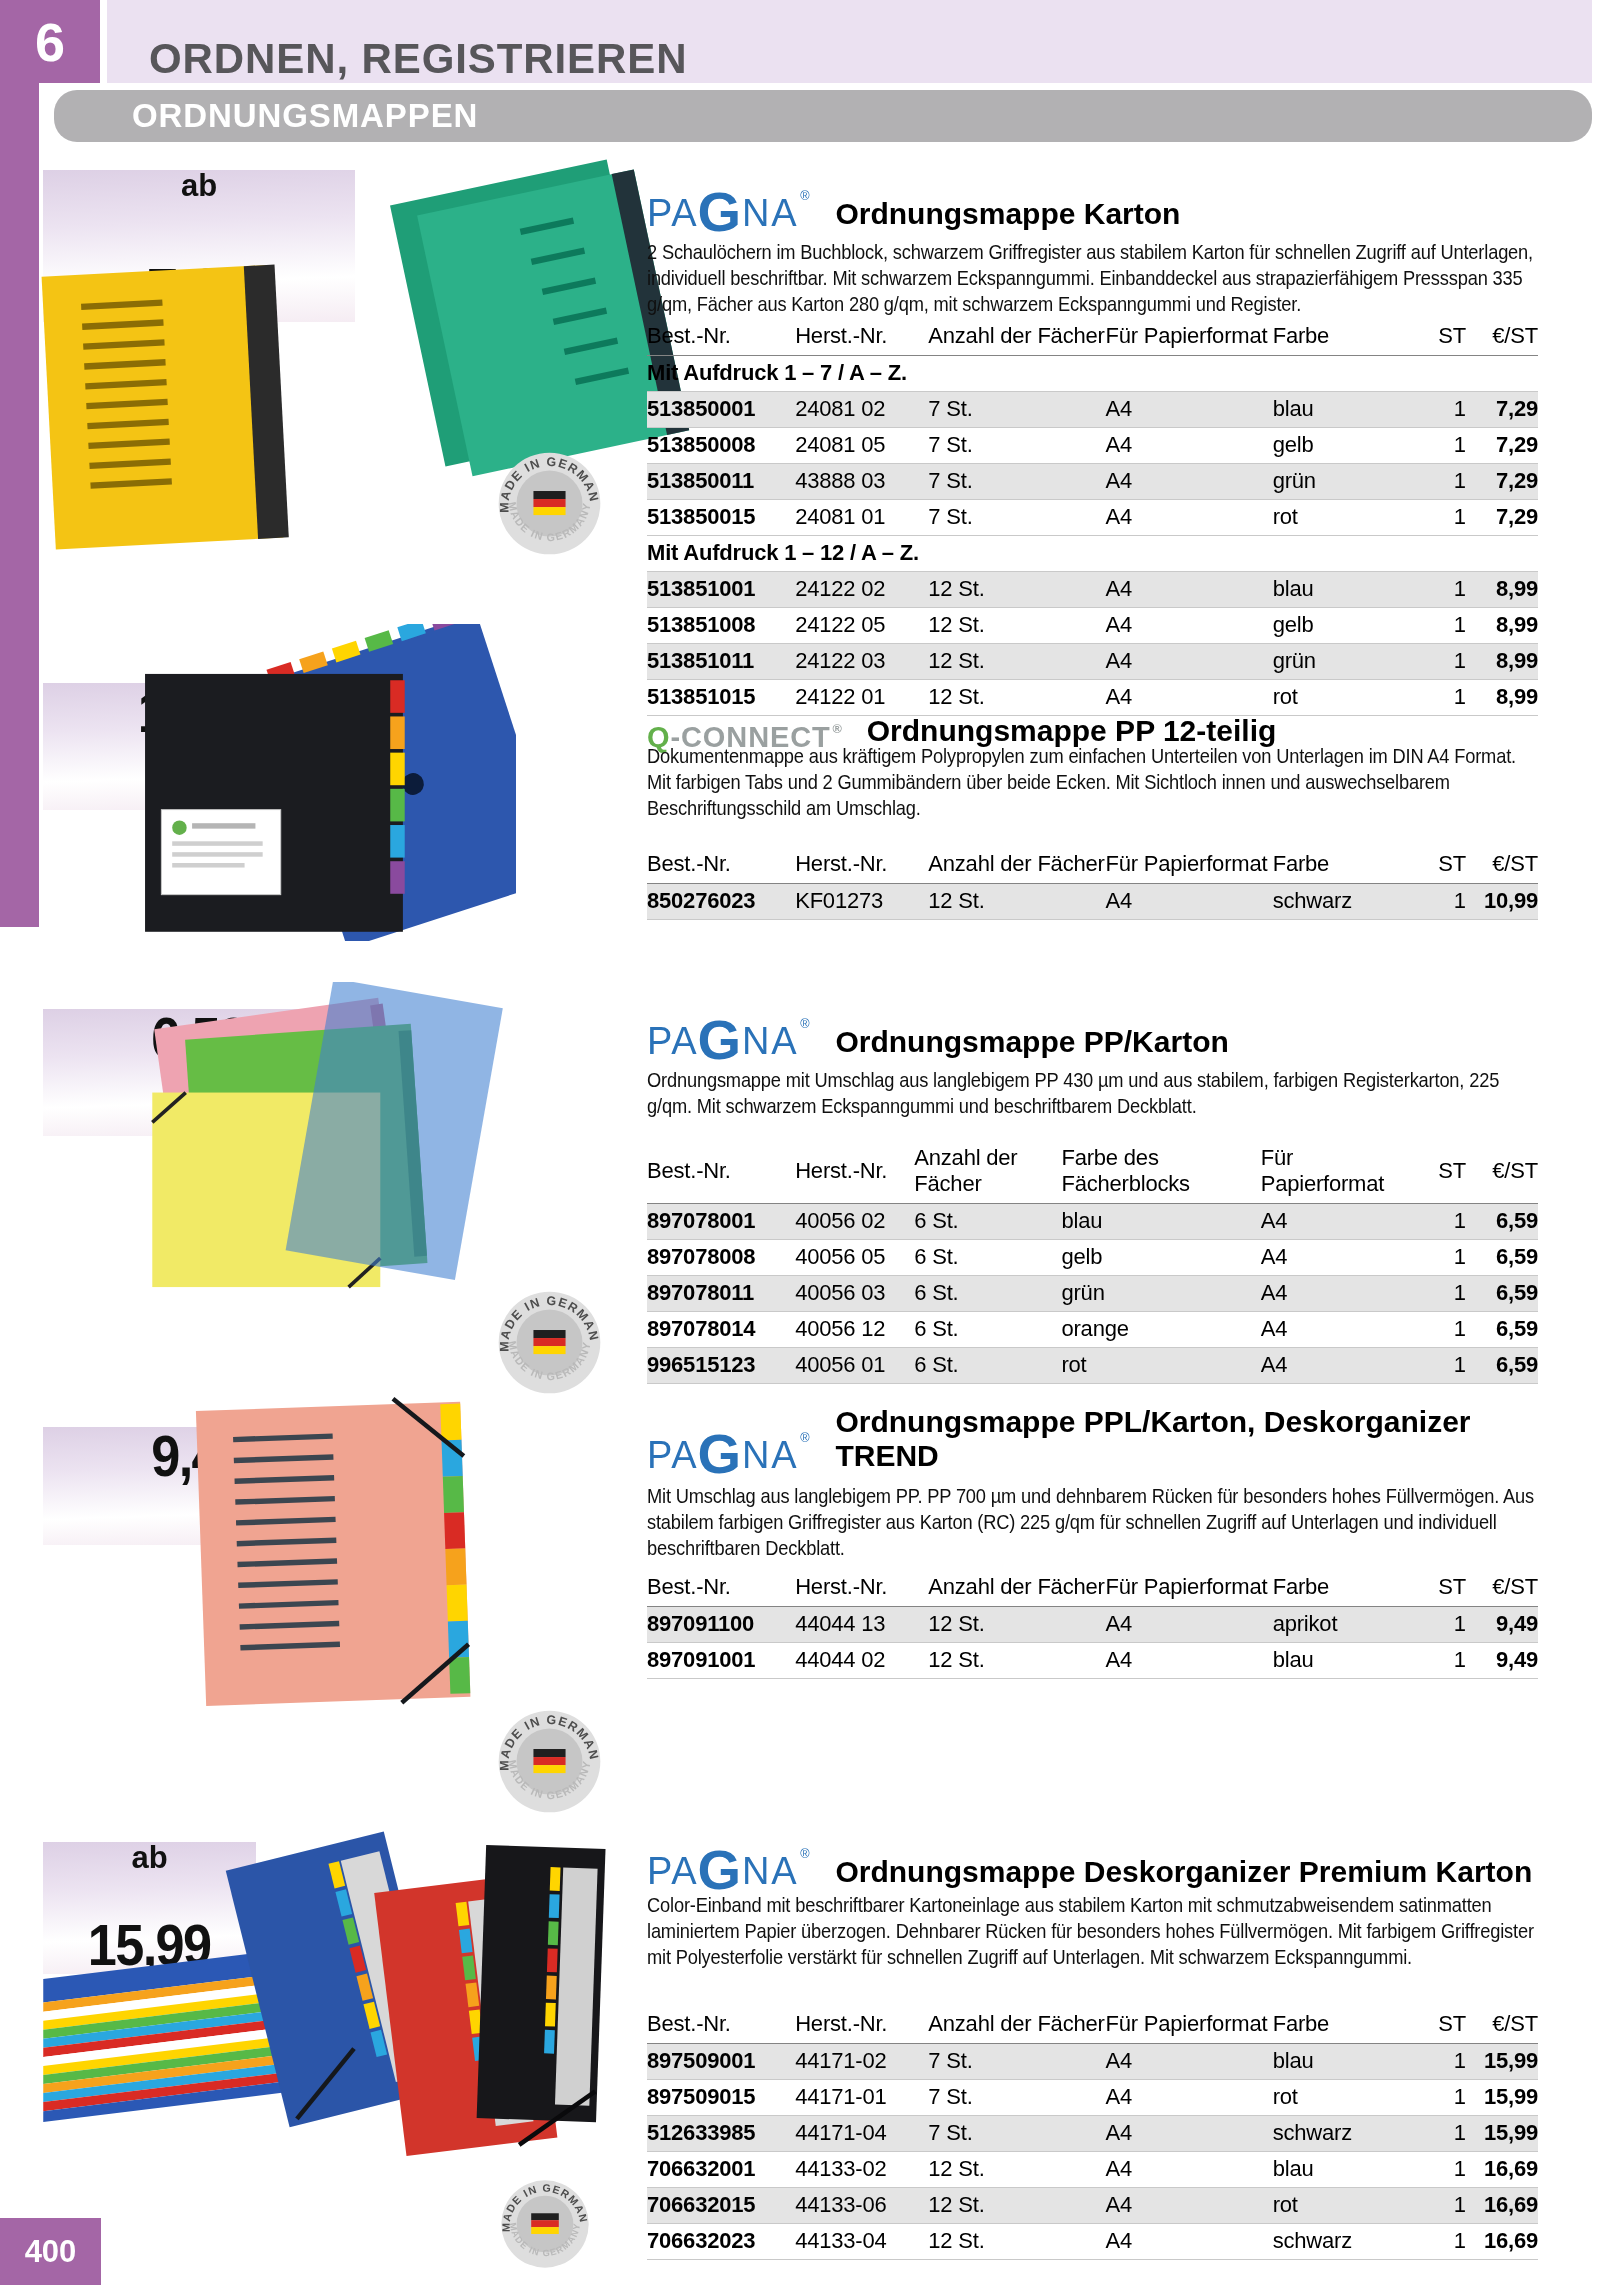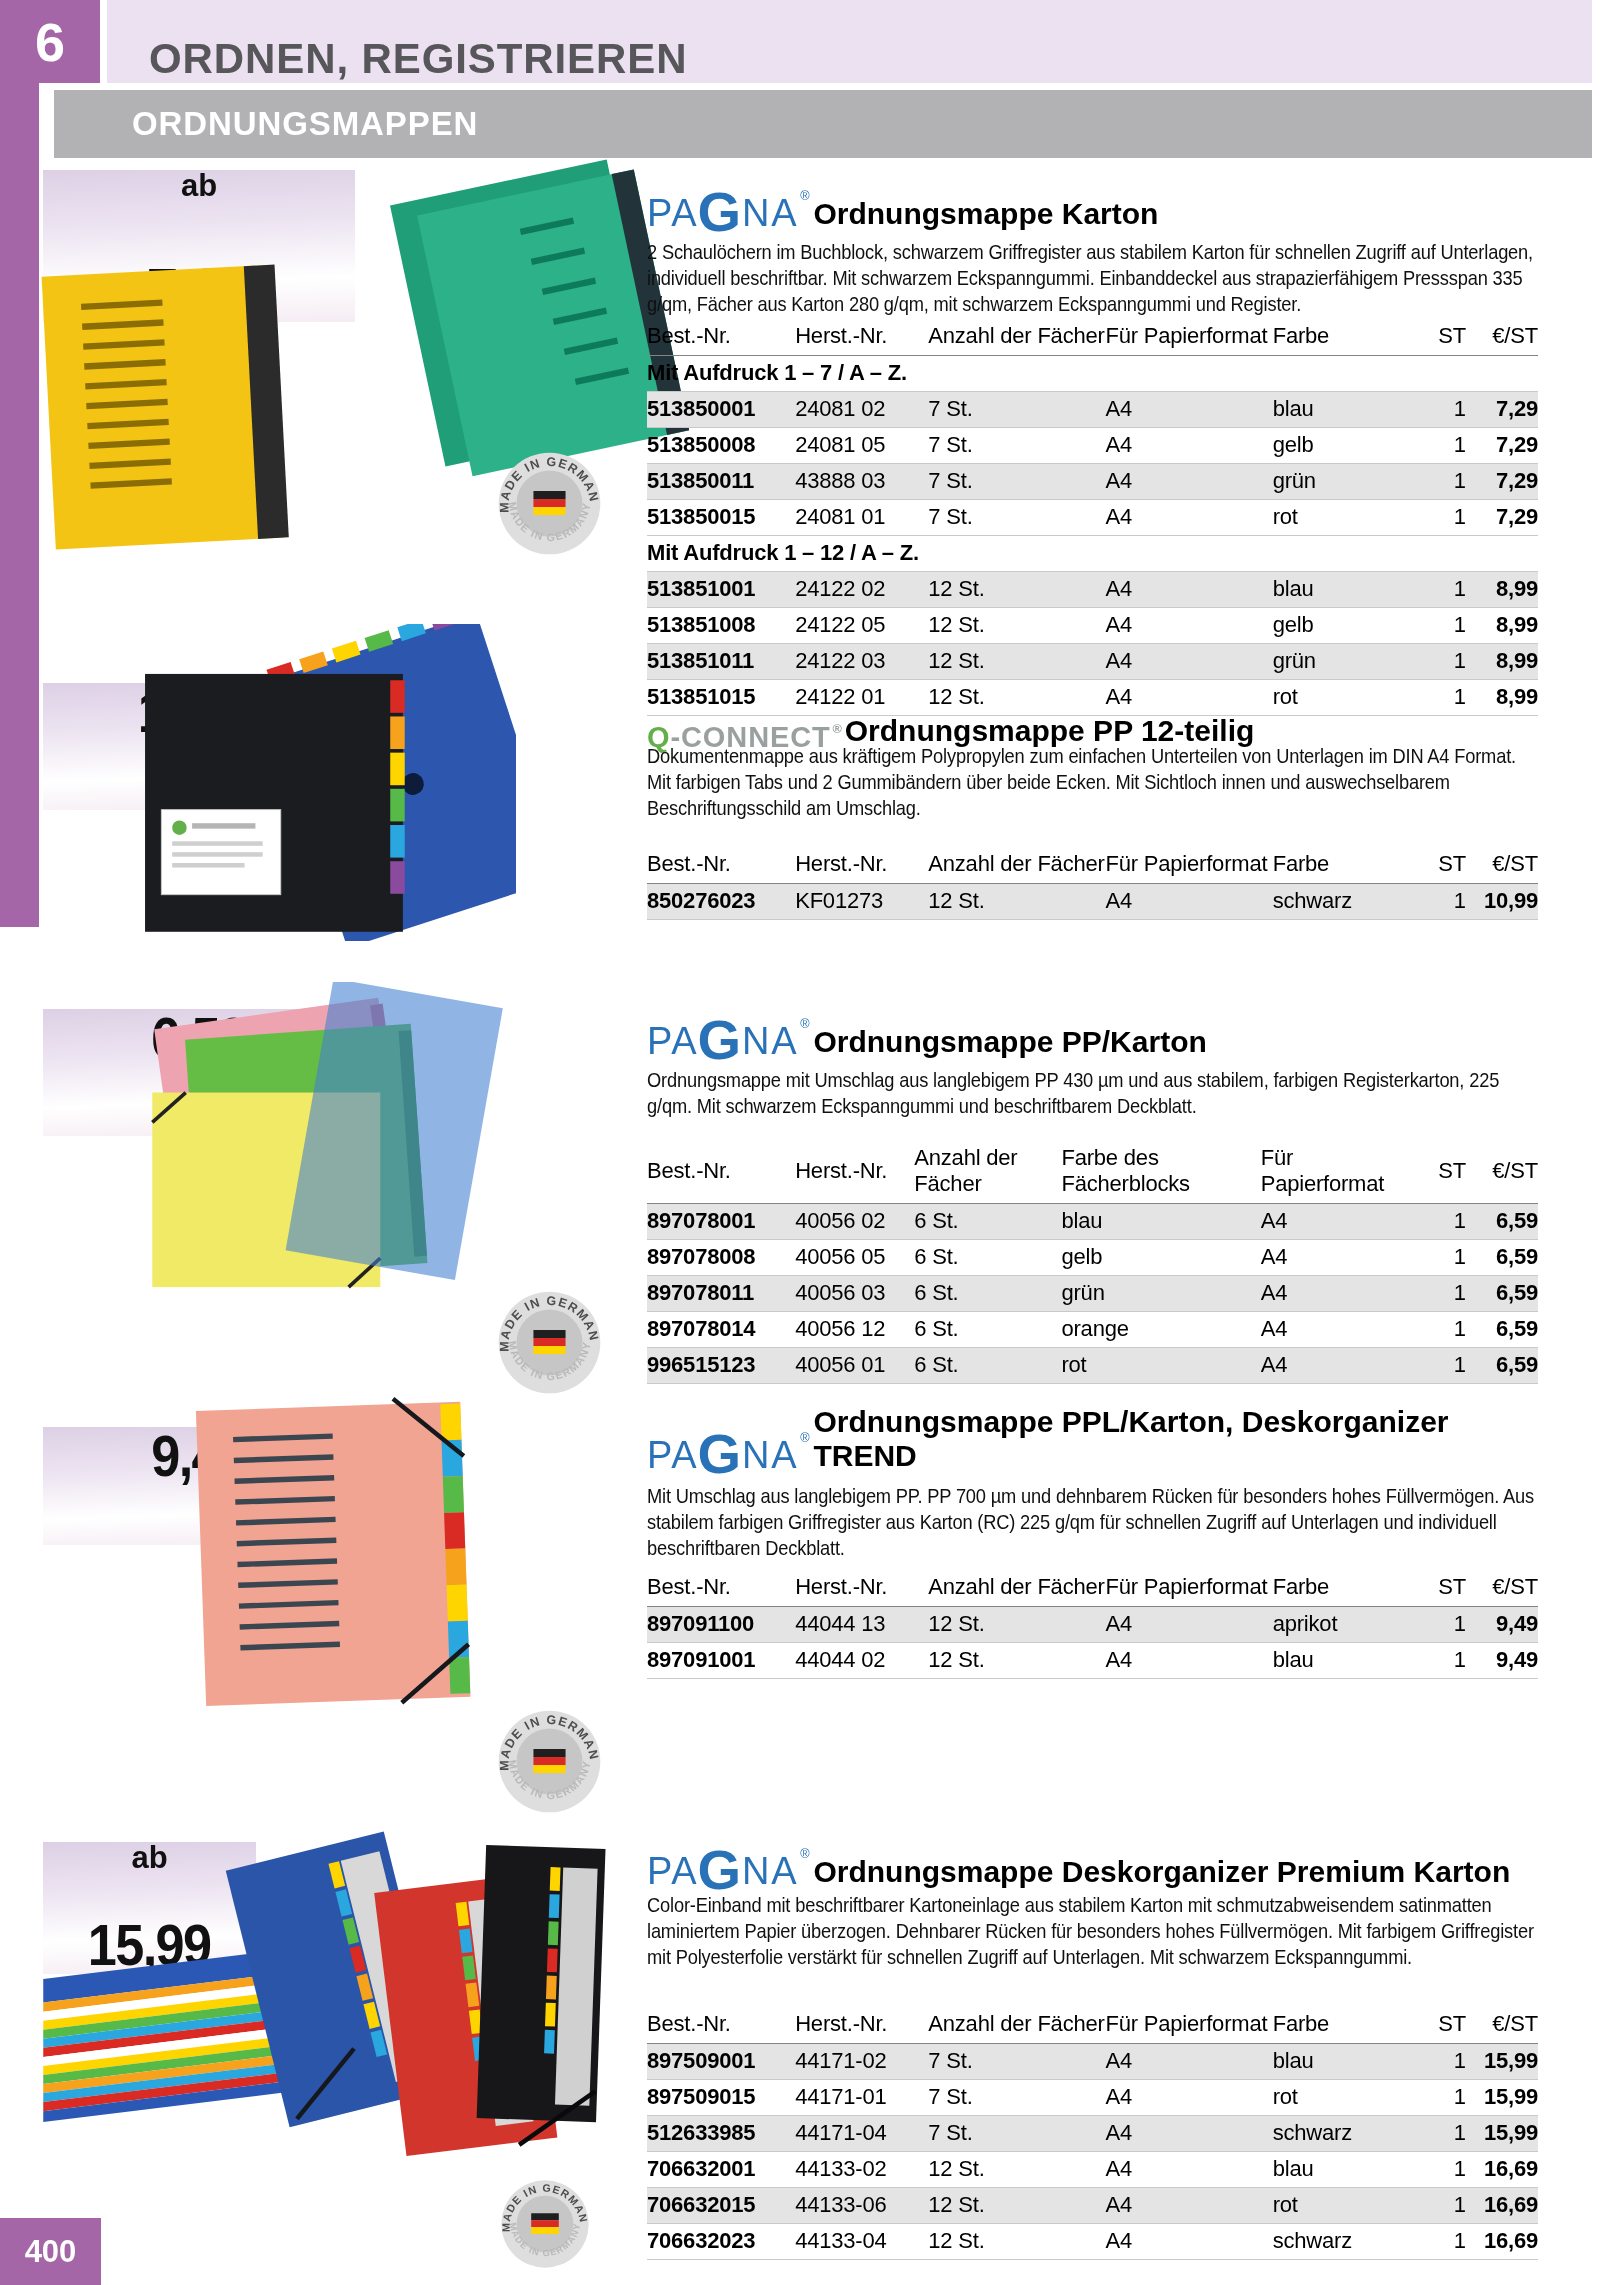--- a/index.html
+++ b/index.html
@@ -6,36 +6,36 @@
   body{
     position:relative;width:1616px;height:2285px;background:#fff;
     font-family:"Liberation Sans",sans-serif;color:#111;overflow:hidden;
   }
   
   .chapter-tab{position:absolute;left:0;top:0;width:100px;height:83px;background:#a466a6;
     display:flex;align-items:center;justify-content:center;color:#fff;font-size:54px;font-weight:bold;}
   .header-band{position:absolute;left:107px;top:0;width:1485px;height:83px;background:#ebe1f1;
     display:flex;align-items:flex-end;}
   .header-band h1{margin:0 0 0 42px;color:#57565a;font-size:42px;font-weight:bold;letter-spacing:0.9px;}
-  .section-bar{position:absolute;left:54px;top:90px;width:1538px;height:68px;background:#b2b1b3;
-    display:flex;align-items:center;}
+  .section-bar{position:absolute;left:54px;top:90px;width:1538px;height:52px;background:#b2b1b3;
+    display:flex;align-items:center;border-radius:23px;}
   .section-bar h2{margin:0 0 0 78px;color:#fff;font-size:33px;font-weight:bold;letter-spacing:0.9px;}
   .left-strip{position:absolute;left:0;top:83px;width:39px;height:844px;background:#a466a6;}
   .page-num{position:absolute;left:0;top:2218px;width:101px;height:67px;background:#a466a6;
     display:flex;align-items:center;justify-content:center;color:#fff;font-size:31px;font-weight:bold;}
   
   .price-badge{position:absolute;display:flex;flex-direction:column;align-items:center;justify-content:space-between;
     background:linear-gradient(178deg,#ddd0e5 0%,#ece3f1 35%,#ffffff 72%,#f5ecf3 100%);margin-top:9px;}
   .price-badge .ab{font-size:31px;font-weight:bold;line-height:1;margin-bottom:5.4px;}
   .price-badge .val{display:block;font-size:63px;font-weight:bold;line-height:1;letter-spacing:-1.8px;
     transform:scaleX(.9);}
   .price-badge.small .val{font-size:58px;}
   
   .product{position:absolute;left:647px;width:891px;}
-  .brandline{display:flex;align-items:flex-end;gap:2px;height:63px;}
+  .brandline{display:flex;align-items:flex-end;gap:24px;height:63px;}
   .logo-pagna{color:#2a72b8;font-size:38px;letter-spacing:1.8px;display:flex;align-items:center;line-height:1;}
   .logo-pagna .bigG{font-size:56px;font-weight:bold;margin:0 -0.9px;line-height:.8;}
   .logo-pagna sup,.logo-qc sup{font-size:12.7px;margin-left:1.8px;align-self:flex-start;}
   .logo-qc{color:#9aa0a0;font-size:29px;font-weight:bold;letter-spacing:0.9px;display:flex;align-items:center;line-height:1;}
   .logo-qc .q{color:#63b04b;}
   .brandline h2{margin:0 0 3.6px 0;font-size:30px;font-weight:bold;color:#000;}
   .desc{position:absolute;left:0;margin:0;width:1025px;transform:scaleX(.87);transform-origin:0 0;
     font-size:21px;line-height:26px;letter-spacing:-0.2px;color:#101010;}
   
   table.spec{position:absolute;left:0;width:891px;border-collapse:collapse;table-layout:fixed;

